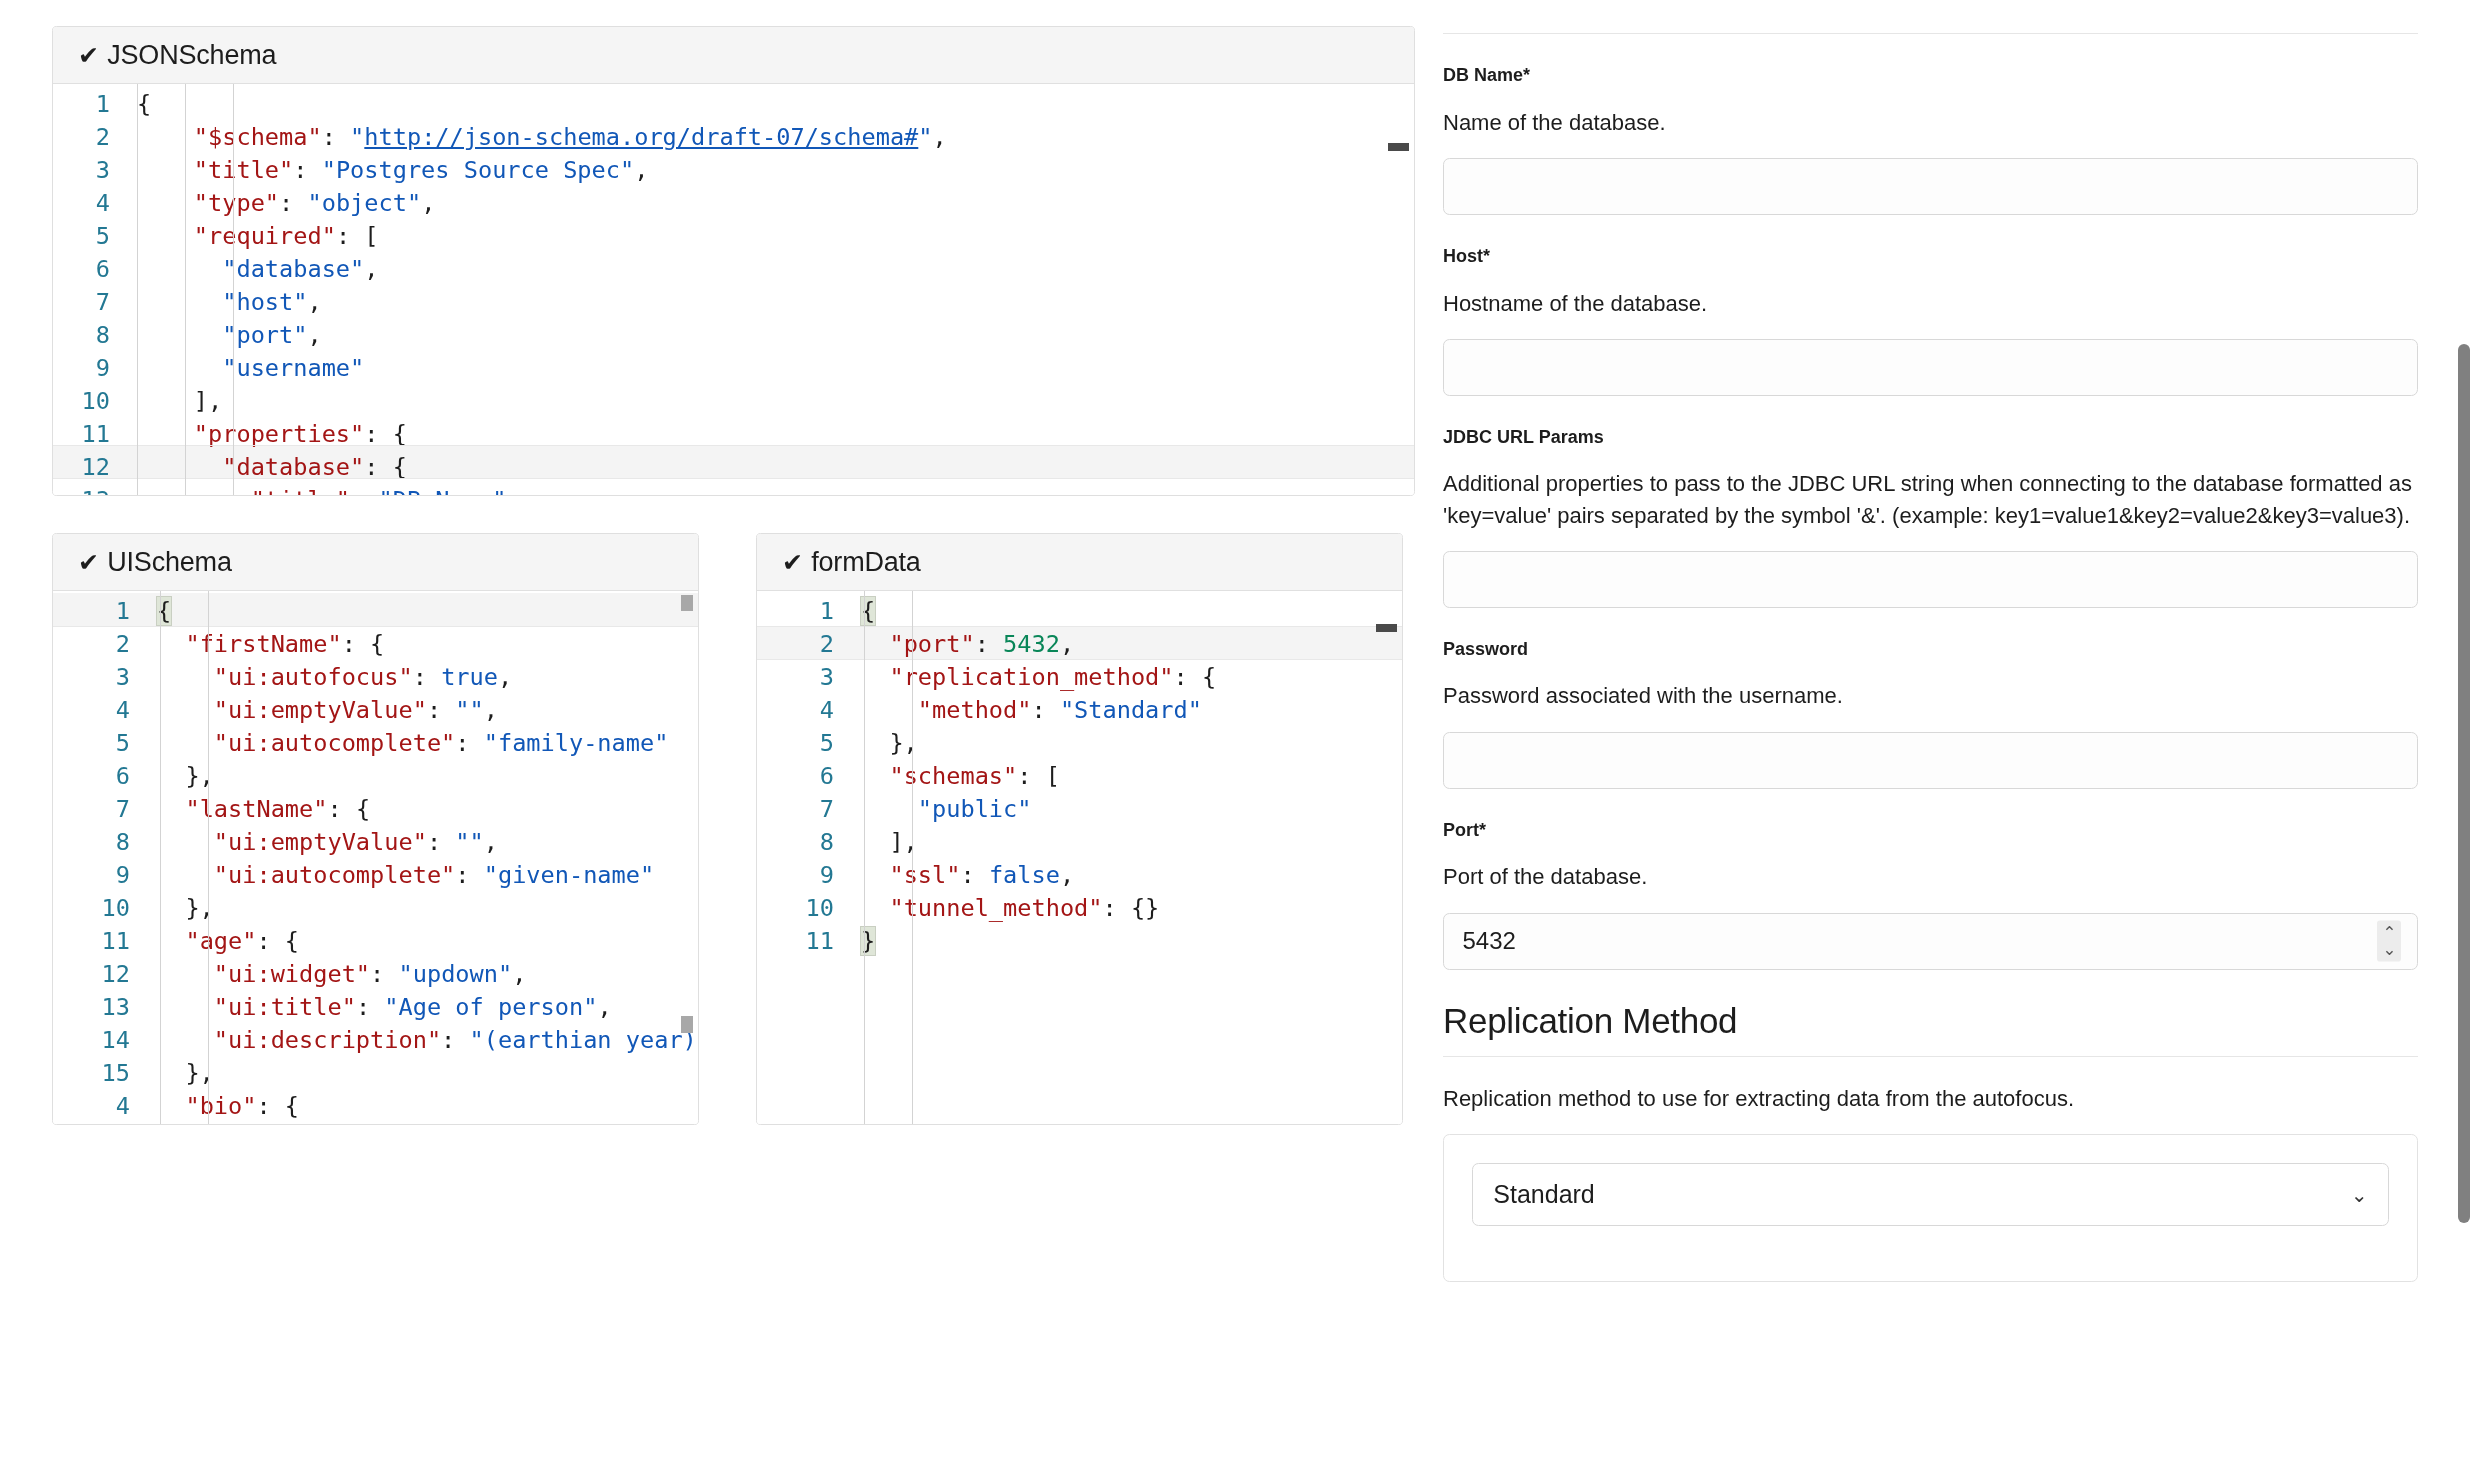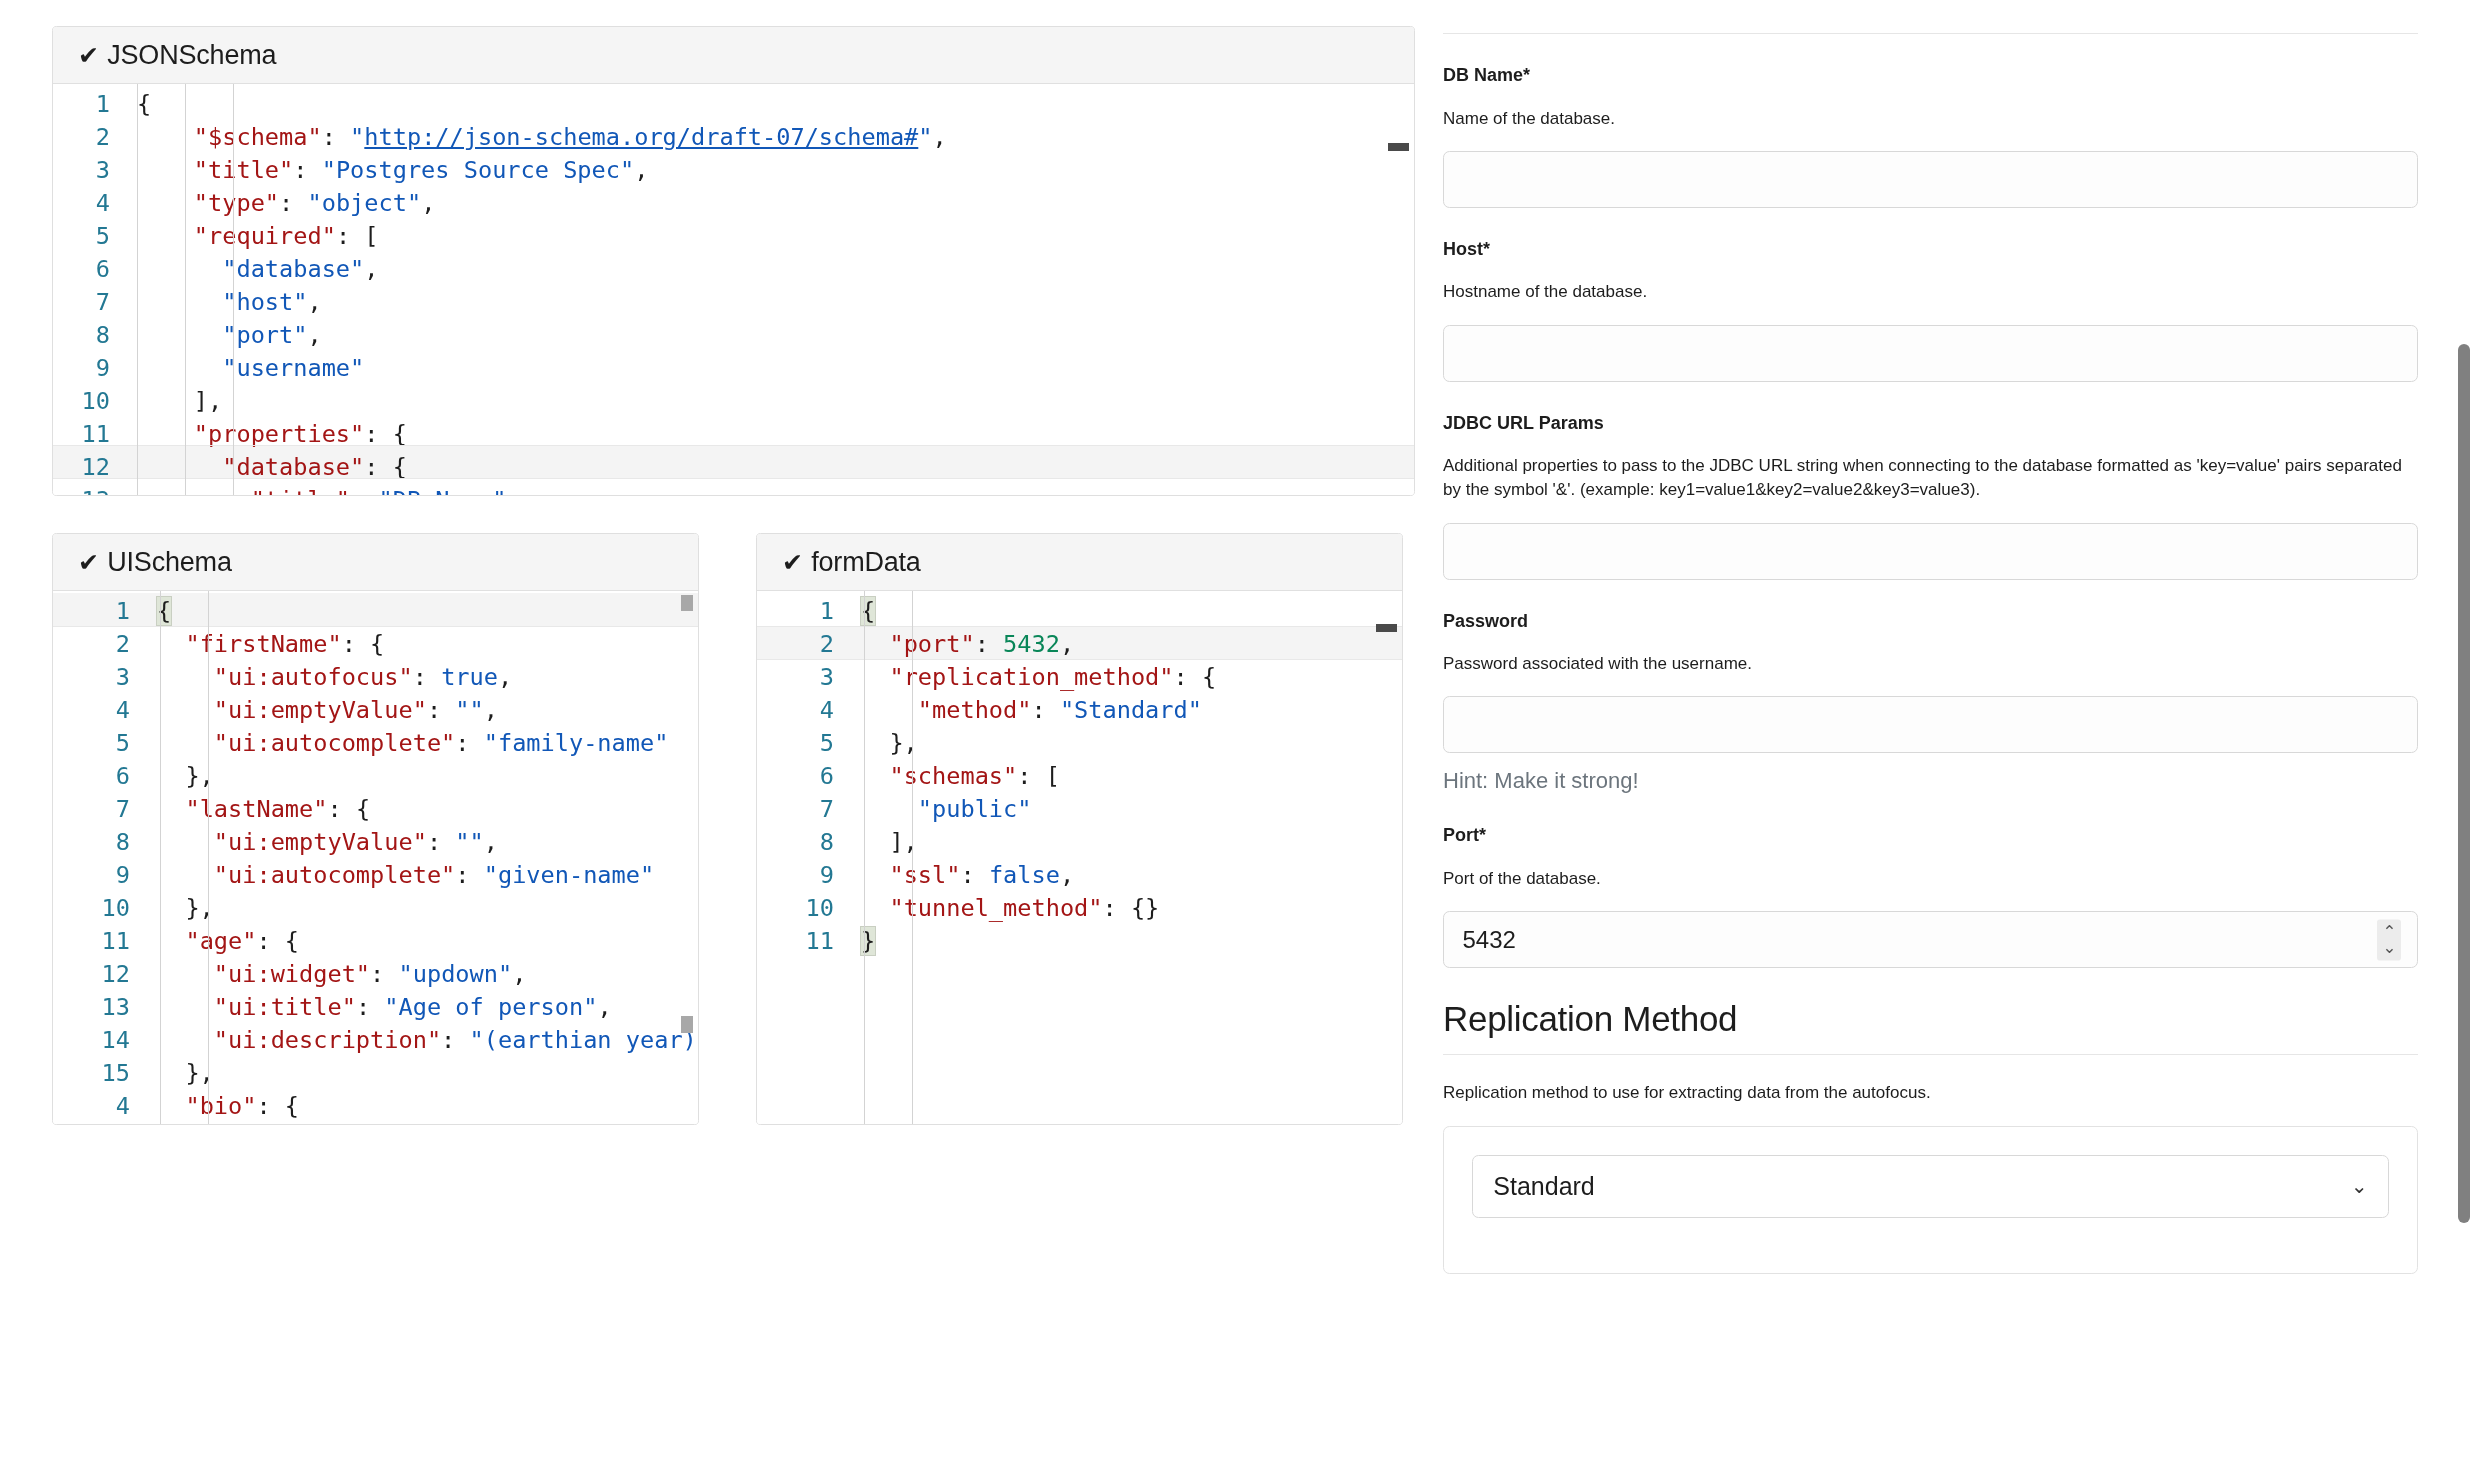--- a/index.html
+++ b/index.html
@@ -168,21 +168,21 @@
   }
   .field { margin-bottom: 31px; }
   .field-label {
     font-size: 18px;
     font-weight: bold;
     color: #1d1d1d;
     margin-bottom: 20.3px;
     display: block;
   }
   .field-desc {
-    font-size: 17px;
+    font-size: 22px;
     color: #1d1d1d;
     margin-bottom: 20.3px;
     line-height: 1.42;
   }
   .field-help {
     font-size: 22px;
     color: #6c757d;
     margin-top: 15px;
   }
   .input-box {
@@ -396,21 +396,20 @@
     <div class="field">
       <span class="field-label">JDBC URL Params</span>
       <div class="field-desc">Additional properties to pass to the JDBC URL string when connecting to the database formatted as 'key=value' pairs separated by the symbol '&amp;'. (example: key1=value1&amp;key2=value2&amp;key3=value3).</div>
       <input class="input-box" type="text" value="" style="">
     </div>
 
     <div class="field">
       <span class="field-label">Password</span>
       <div class="field-desc">Password associated with the username.</div>
       <input class="input-box" type="text" value="" style="">
-      <div class="field-help">Hint: Make it strong!</div>
     </div>
 
     <div class="field">
       <span class="field-label">Port*</span>
       <div class="field-desc">Port of the database.</div>
       <div class="number-wrap">
         <input class="input-box" type="text" value="5432" style="">
         <div class="spinner">
           <span>⌃</span>
           <span>⌄</span>

